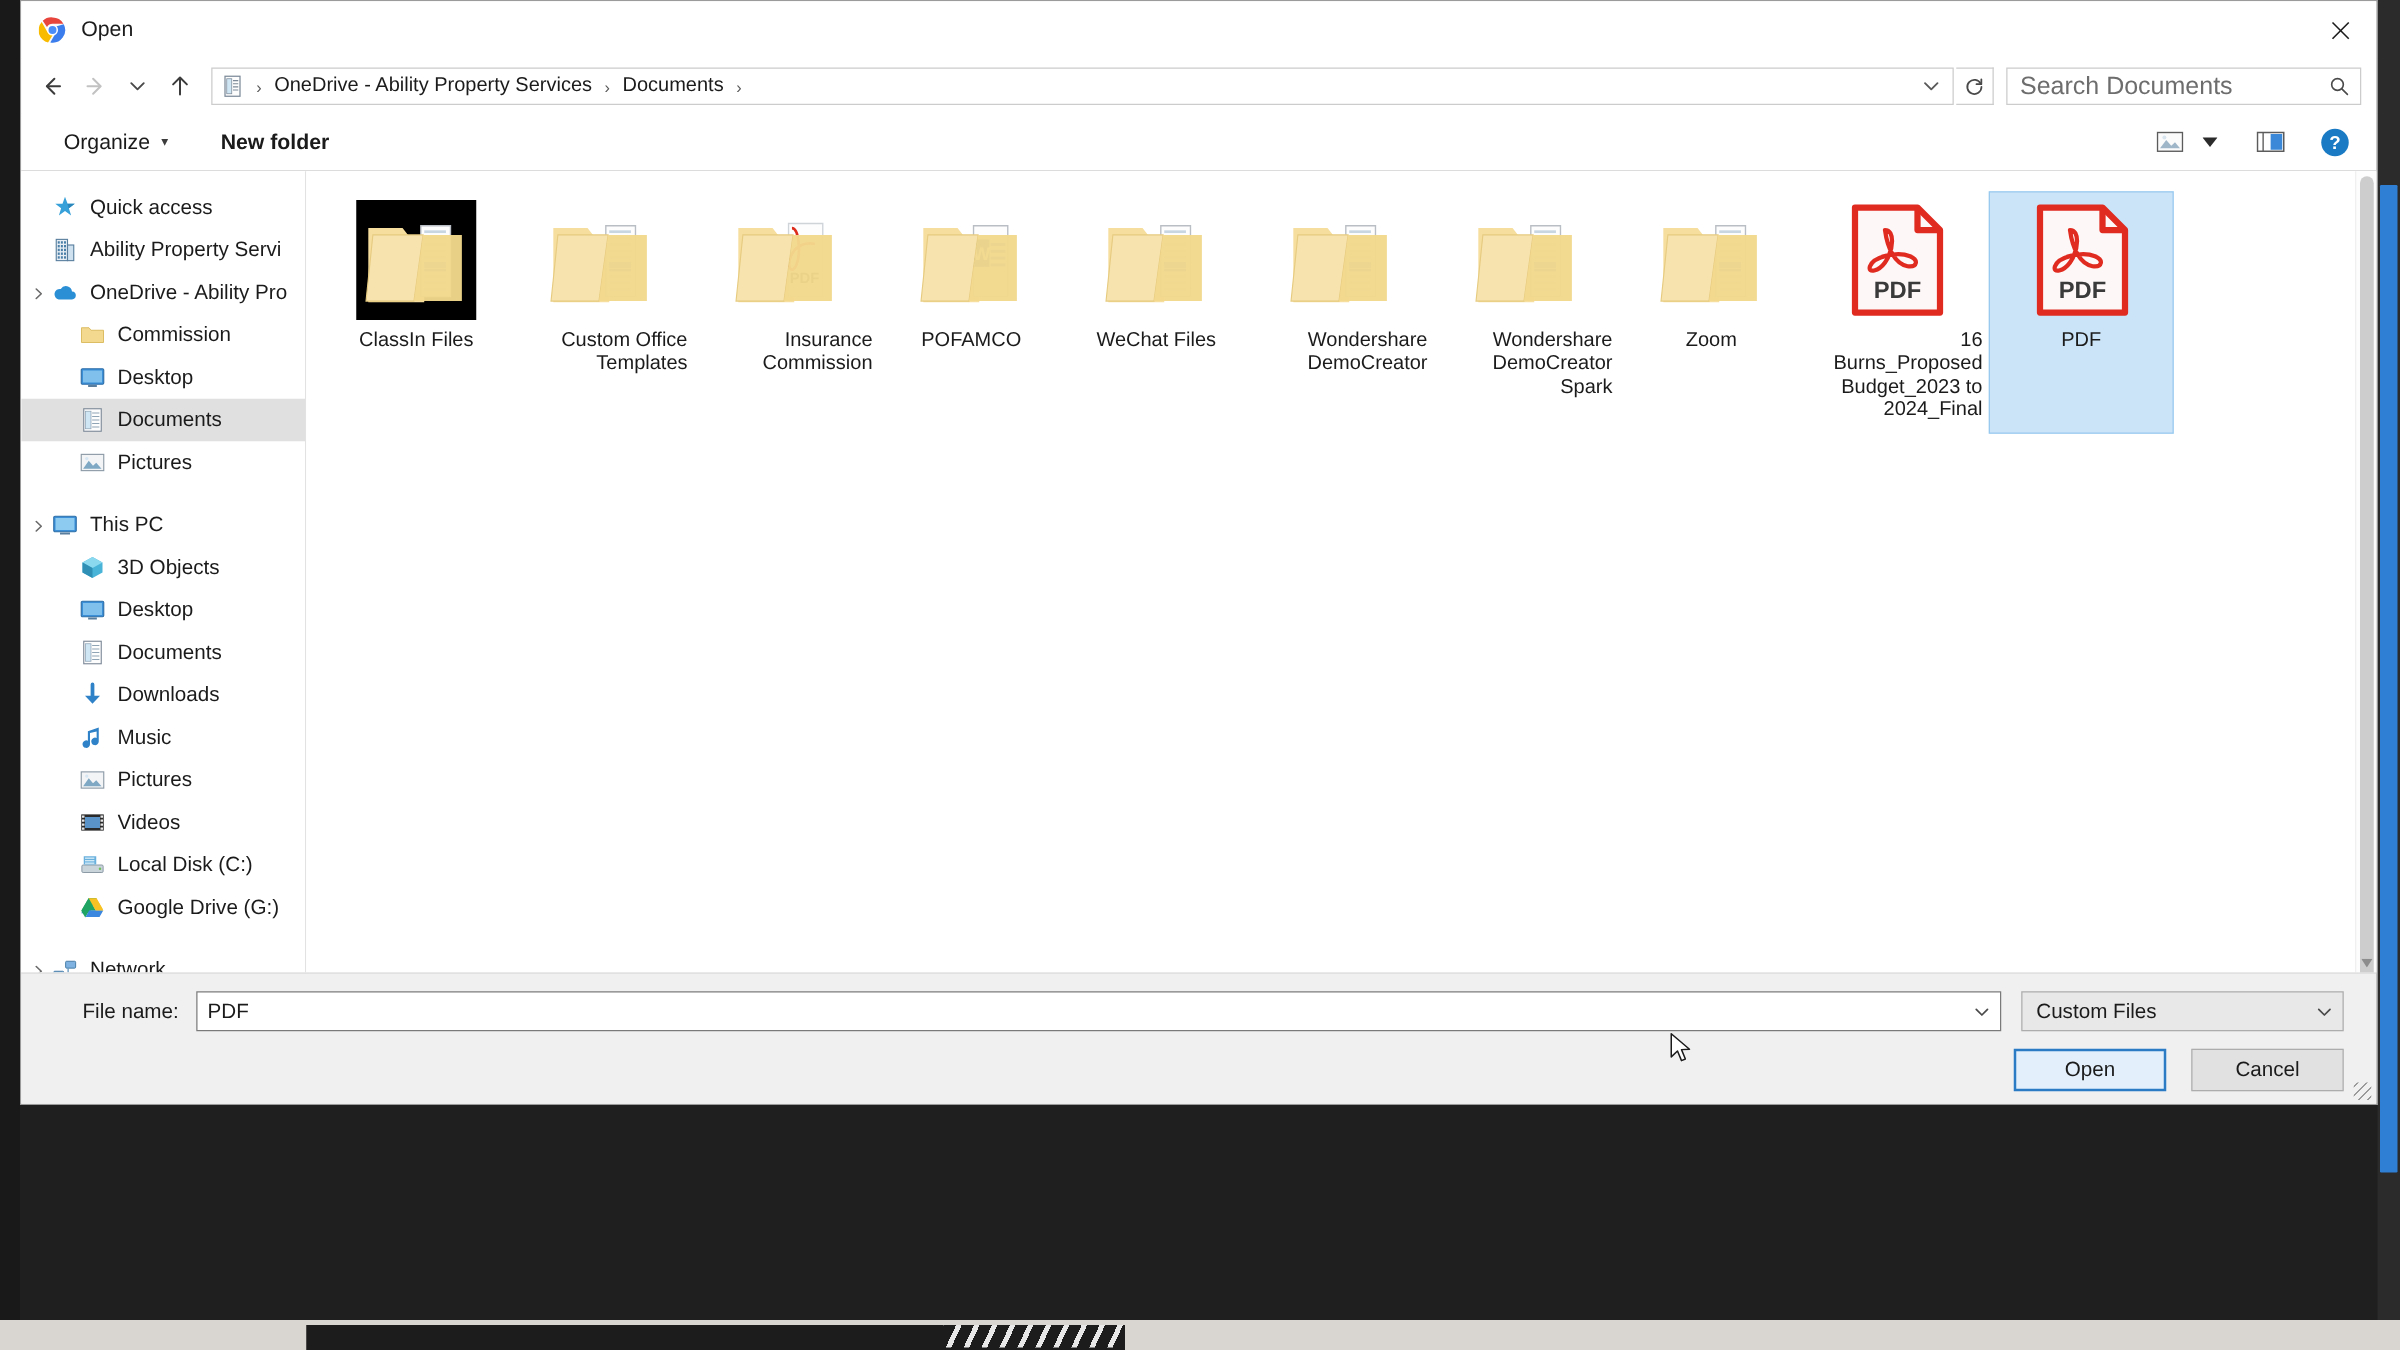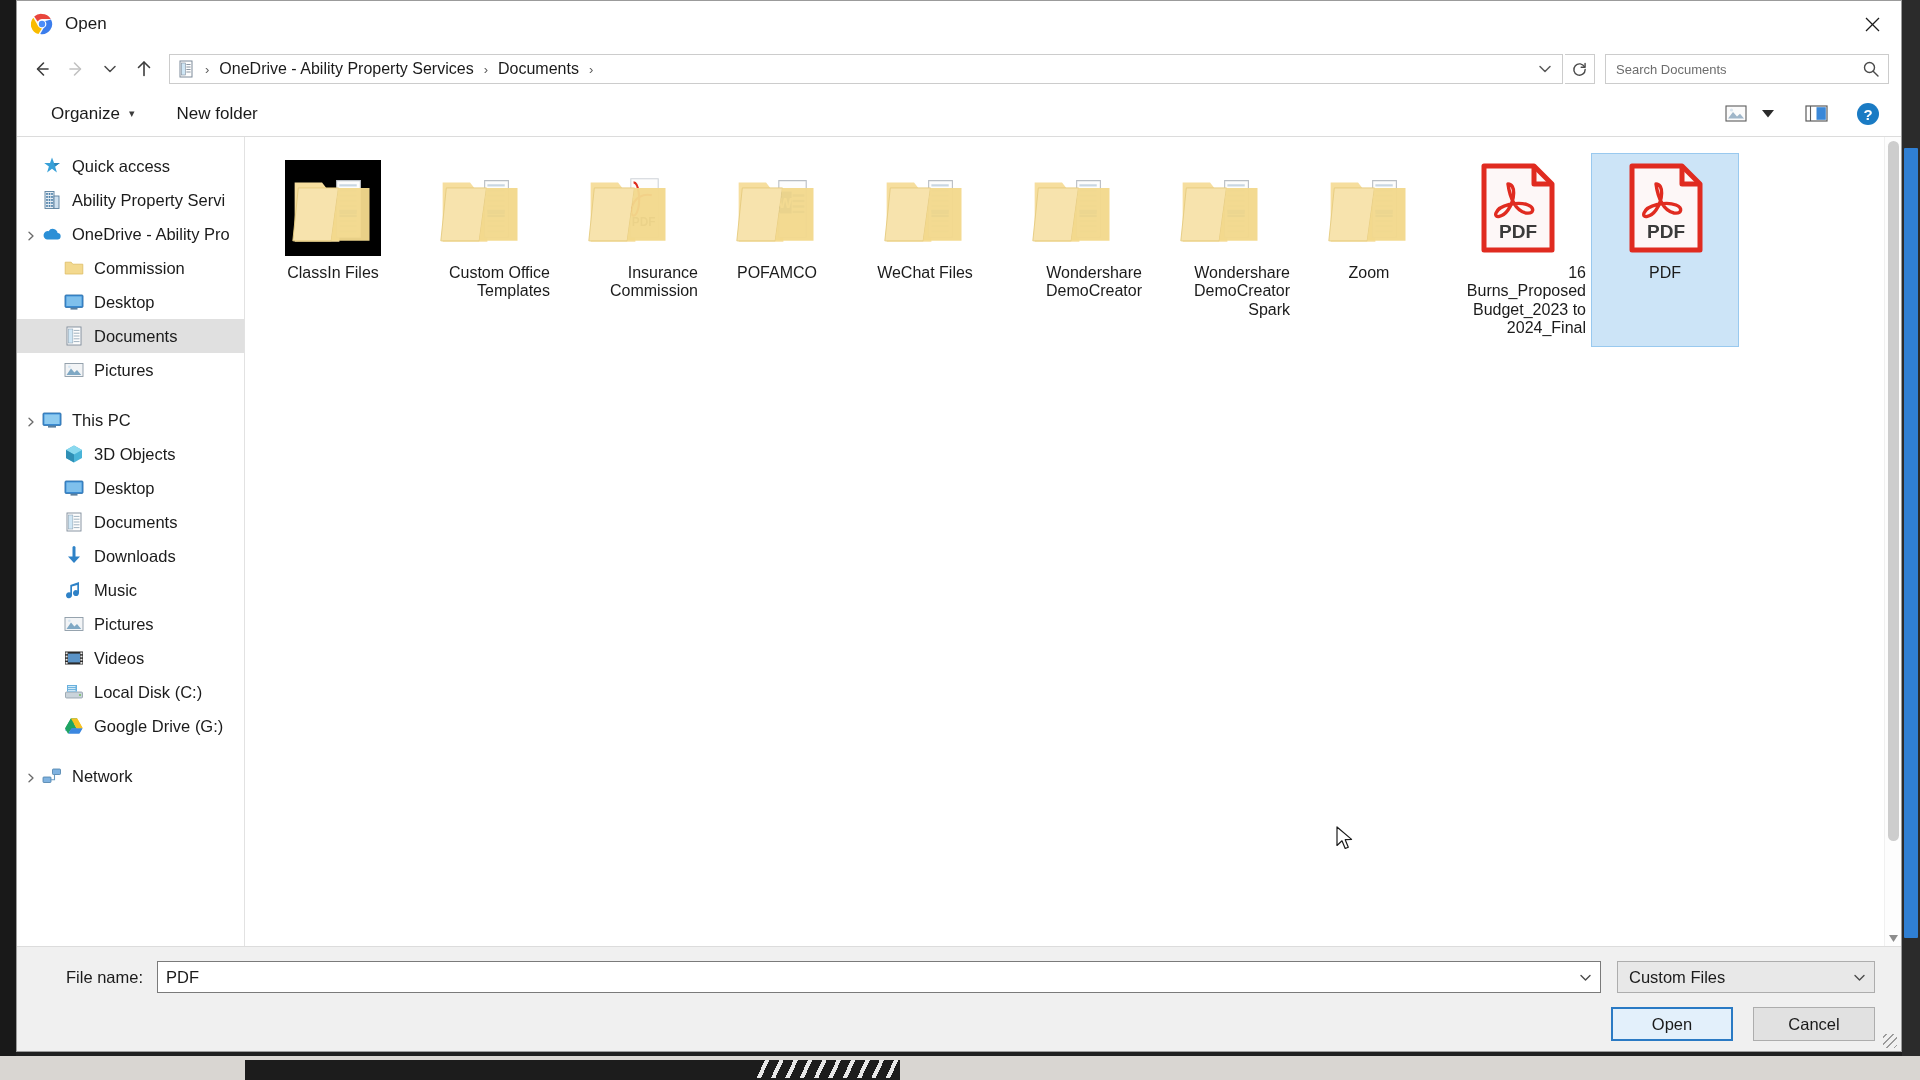--- a/index.html
+++ b/index.html
@@ -41,21 +41,21 @@
   }
   #backdrop-bottom-hatch {
     position: absolute; left: 755px; bottom: 2px; width: 145px; height: 18px;
     background: repeating-linear-gradient(115deg,#1c1c1c 0 9px,#e8e8e8 9px 13px);
   }
 
   
   #dialog {
     position: absolute;
     left: 16px; top: 0;
-    width: 1886px; height: 1052px;
+    width: 1886px; height: 884px;
     background: #ffffff;
     border: 1px solid #9b9b9b;
     display: flex;
     flex-direction: column;
   }
 
   
   #titlebar {
     height: 46px;
     display: flex;
@@ -137,21 +137,21 @@
   }
   #search-box {
     width: 284px; height: 30px; margin-left: 10px;
     border: 1px solid #ccc; background: #fff;
     display: flex; align-items: center; padding: 0 8px 0 10px;
     flex: 0 0 auto;
   }
   #search-input {
     flex: 1 1 auto; border: none; outline: none;
     font-family: "Liberation Sans", sans-serif;
-    font-size: 13px; color: #1b1b1b; background: transparent;
+    font-size: 20px; color: #1b1b1b; background: transparent;
     min-width: 0;
   }
   #search-input::placeholder { color: #6d6d6d; }
 
   
   #commandbar {
     height: 46px;
     display: flex; align-items: center;
     border-bottom: 1px solid #dcdcdc;
     background: #ffffff;
@@ -468,21 +468,21 @@
         <line x1="11.2" y1="11.2" x2="16" y2="16" stroke="#4a4a4a" stroke-width="1.4" stroke-linecap="round"></line>
       </svg>
     </div>
   </div>
 
   <div id="commandbar">
     <div class="cmd-item">
       <span>Organize</span>
       <span style="font-size:11px;color:#3c3c3c;">▾</span>
     </div>
-    <div class="cmd-item" style="margin-left:22px;">
+    <div class="cmd-item" style="margin-left:22px;font-weight:bold;">
       <span>New folder</span>
     </div>
     <div id="commandbar-spacer"></div>
 
     <div class="cmd-icon-btn">
       <svg width="22" height="19" viewBox="0 0 22 19">
         <rect x="1" y="2" width="20" height="15" fill="#fbfbfb" stroke="#5c5c5c" stroke-width="1.1"></rect>
         <path d="M3 14.5 8 8l4 4.5 3-2.8 4 4.8z" fill="#9fb6c9"></path>
         <circle cx="6.5" cy="6" r="1.6" fill="#d8e4ee"></circle>
       </svg>

